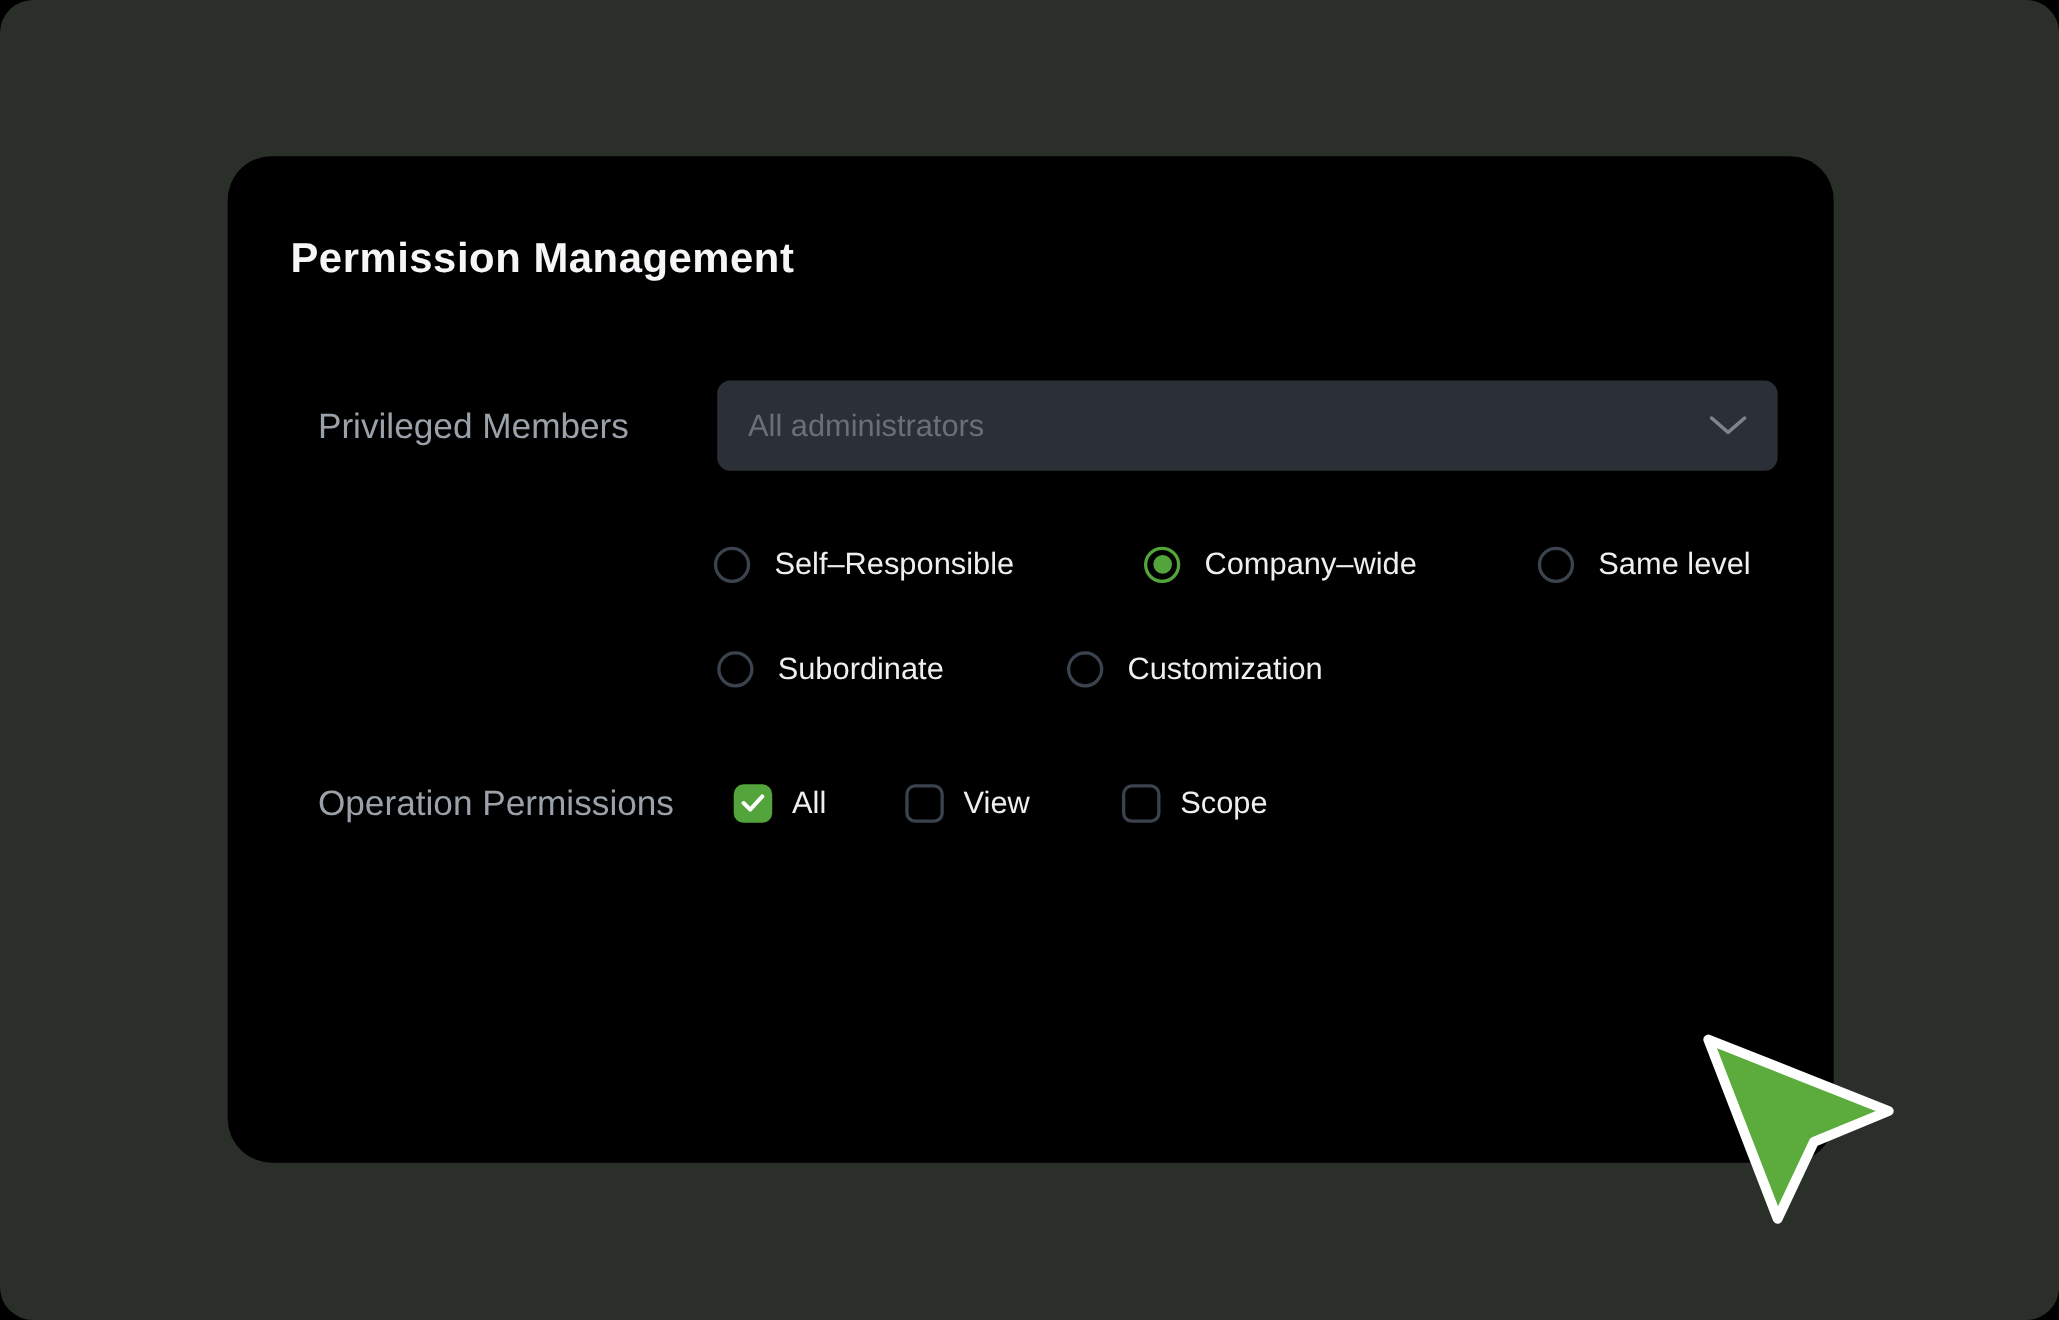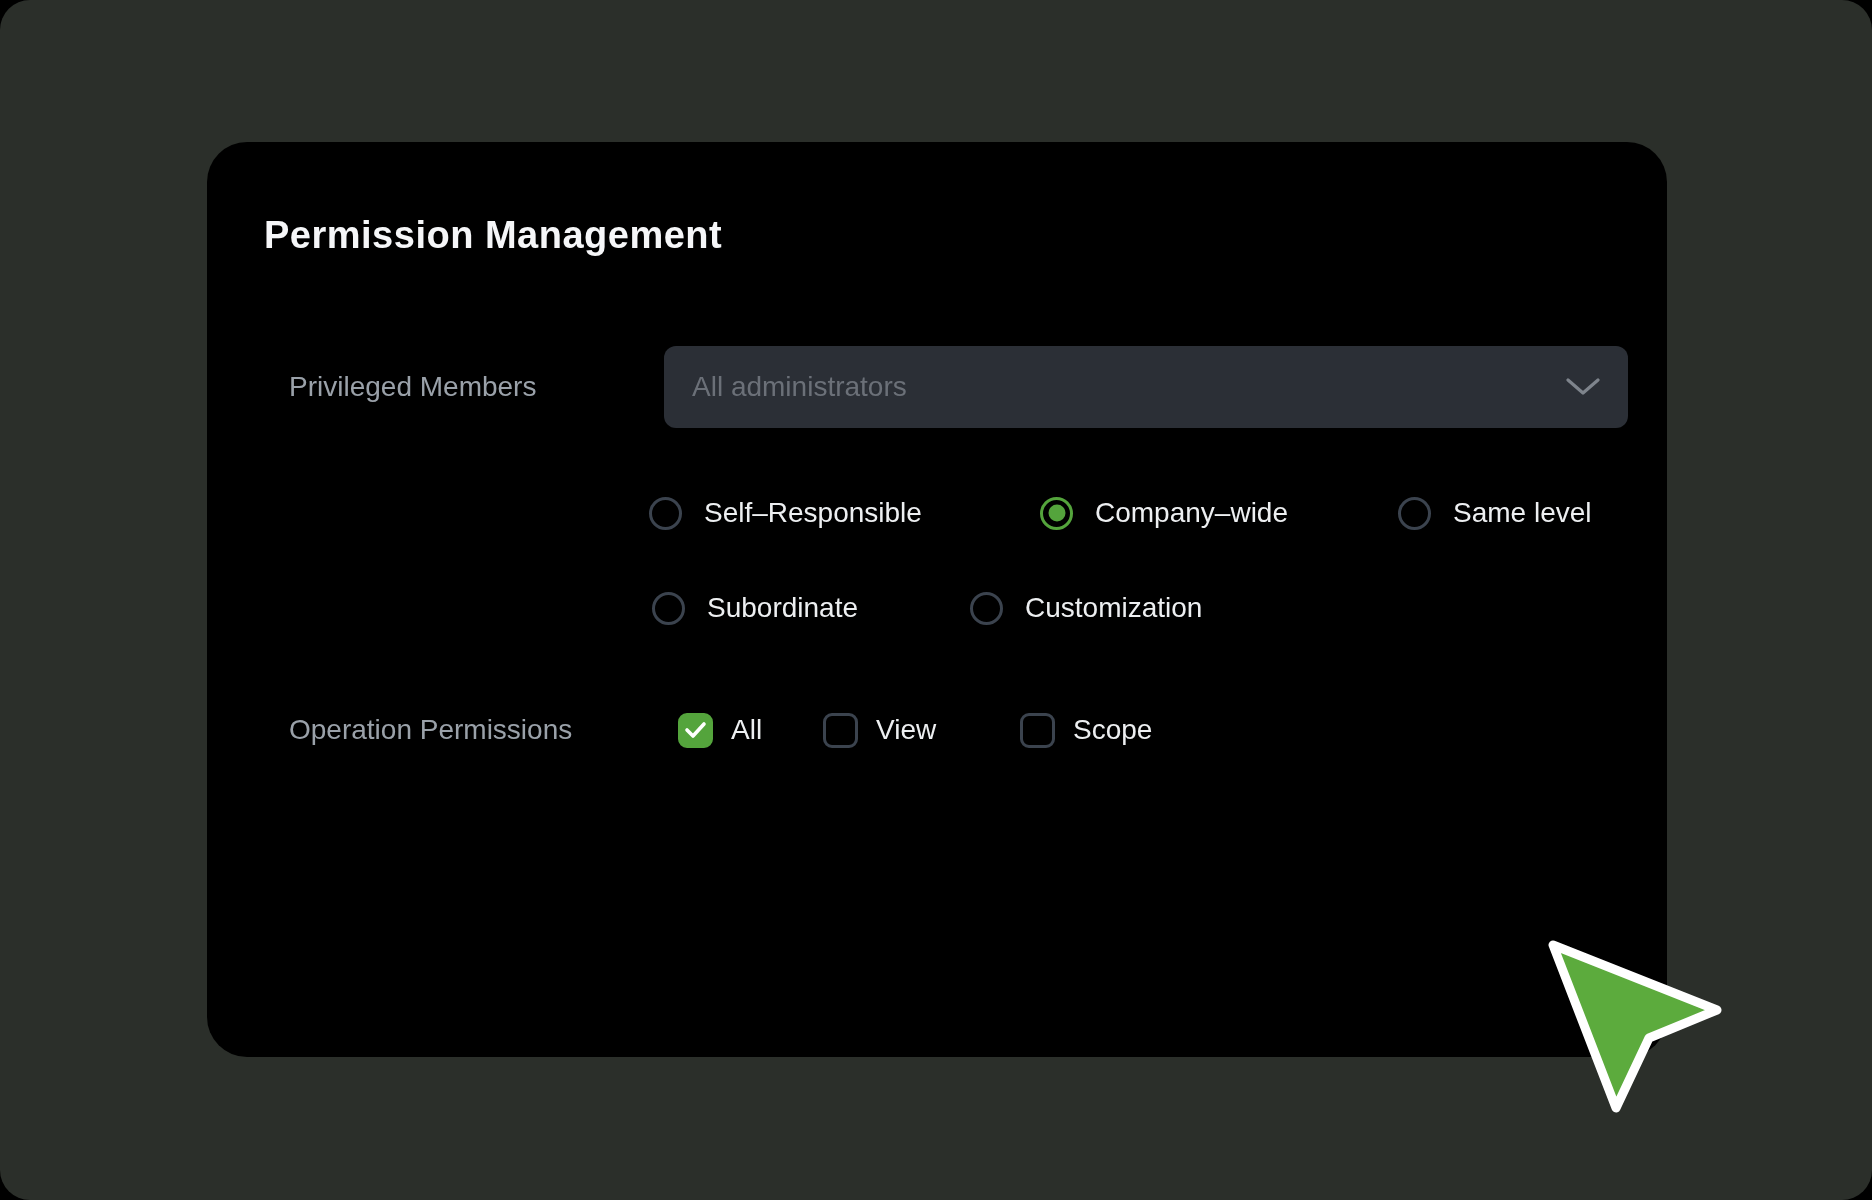--- a/index.html
+++ b/index.html
@@ -8,26 +8,26 @@
 
   .stage{position:absolute;inset:0;background:#2b2f2a;border-radius:30px;}
 
   .panel{position:absolute;left:207px;top:142px;width:1460px;height:915px;
          background:#000000;border-radius:40px;}
 
   .panel-title{position:absolute;left:57px;top:72px;font-size:38px;font-weight:700;
                letter-spacing:.5px;color:#f5f6f8;}
 
   .field-label{position:absolute;left:82px;display:flex;align-items:center;
-               font-size:28px;color:#9aa1a9;}
+               font-size:32px;color:#9aa1a9;}
 
   
   .dropdown{position:absolute;left:445px;top:204px;width:964px;height:82px;
             background:#2b2f36;border-radius:12px;display:flex;align-items:center;
-            padding:0 28px;box-sizing:border-box;cursor:pointer;margin-left:12px;}
+            padding:0 28px;box-sizing:border-box;cursor:pointer;}
   .dropdown .placeholder{font-size:28px;color:#6b7078;flex:1;}
   .chevron{width:34px;height:18px;flex:0 0 auto;}
 
   
   .opt-row{position:absolute;height:44px;}
   .opt-item{position:absolute;top:0;height:44px;display:flex;align-items:center;
             cursor:pointer;}
   .radio{width:33px;height:33px;border-radius:50%;border:3px solid #3b434e;
          box-sizing:border-box;margin-right:22px;position:relative;flex:0 0 auto;}
   .radio.selected{border-color:#54a43c;}
@@ -88,21 +88,21 @@
       </label>
       <label class="opt-item" style="left:763px;">
         <span class="radio"></span>
         <span class="opt-text">Customization</span>
       </label>
     </div>
 
     <div class="field-label" style="top:566px;height:44px;">Operation Permissions</div>
 
     <div class="opt-row" style="top:566px;left:0;width:1460px;">
-      <label class="opt-item" style="left:443px;padding-left:28px;">
+      <label class="opt-item" style="left:432px;padding-left:28px;">
         <span class="checkbox checked">
           <svg class="check" width="23" height="18" viewBox="0 0 23 18">
             <polyline points="3,9 9,15 20,3" fill="none" stroke="#ffffff" stroke-width="3.6" stroke-linecap="round" stroke-linejoin="round"></polyline>
           </svg>
         </span>
         <span class="opt-text">All</span>
       </label>
       <label class="opt-item" style="left:616px;">
         <span class="checkbox">
           

